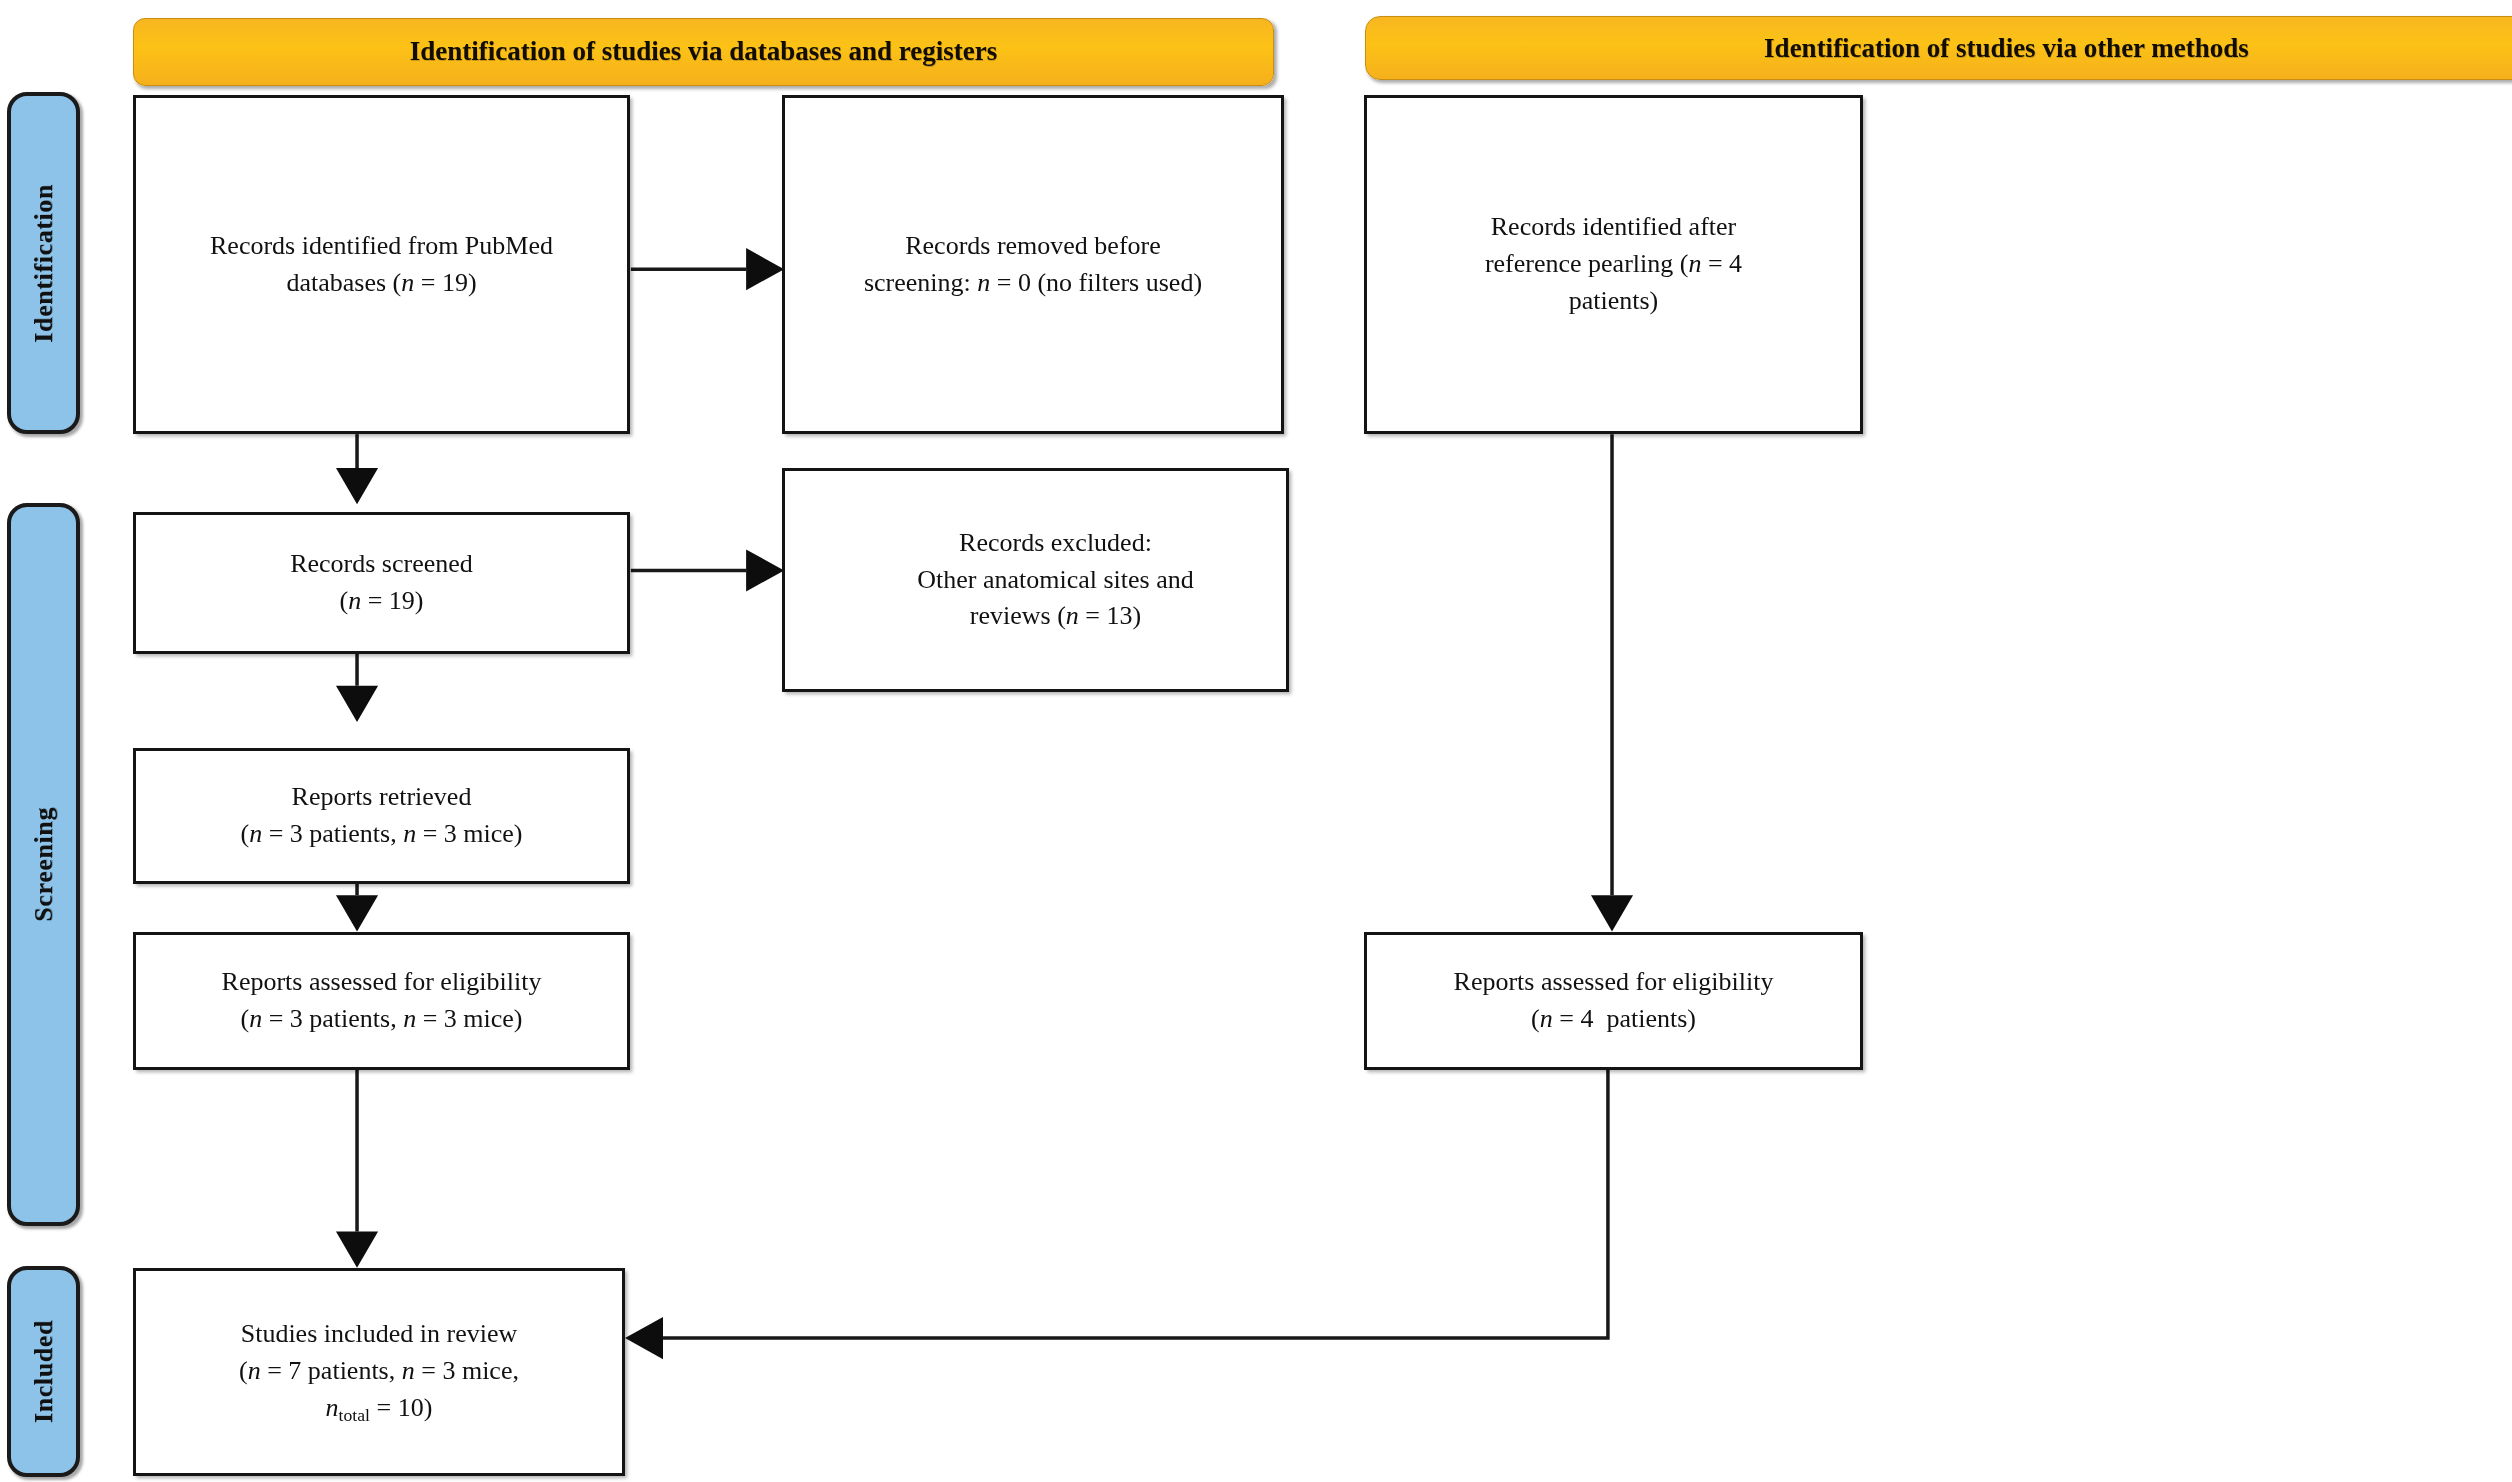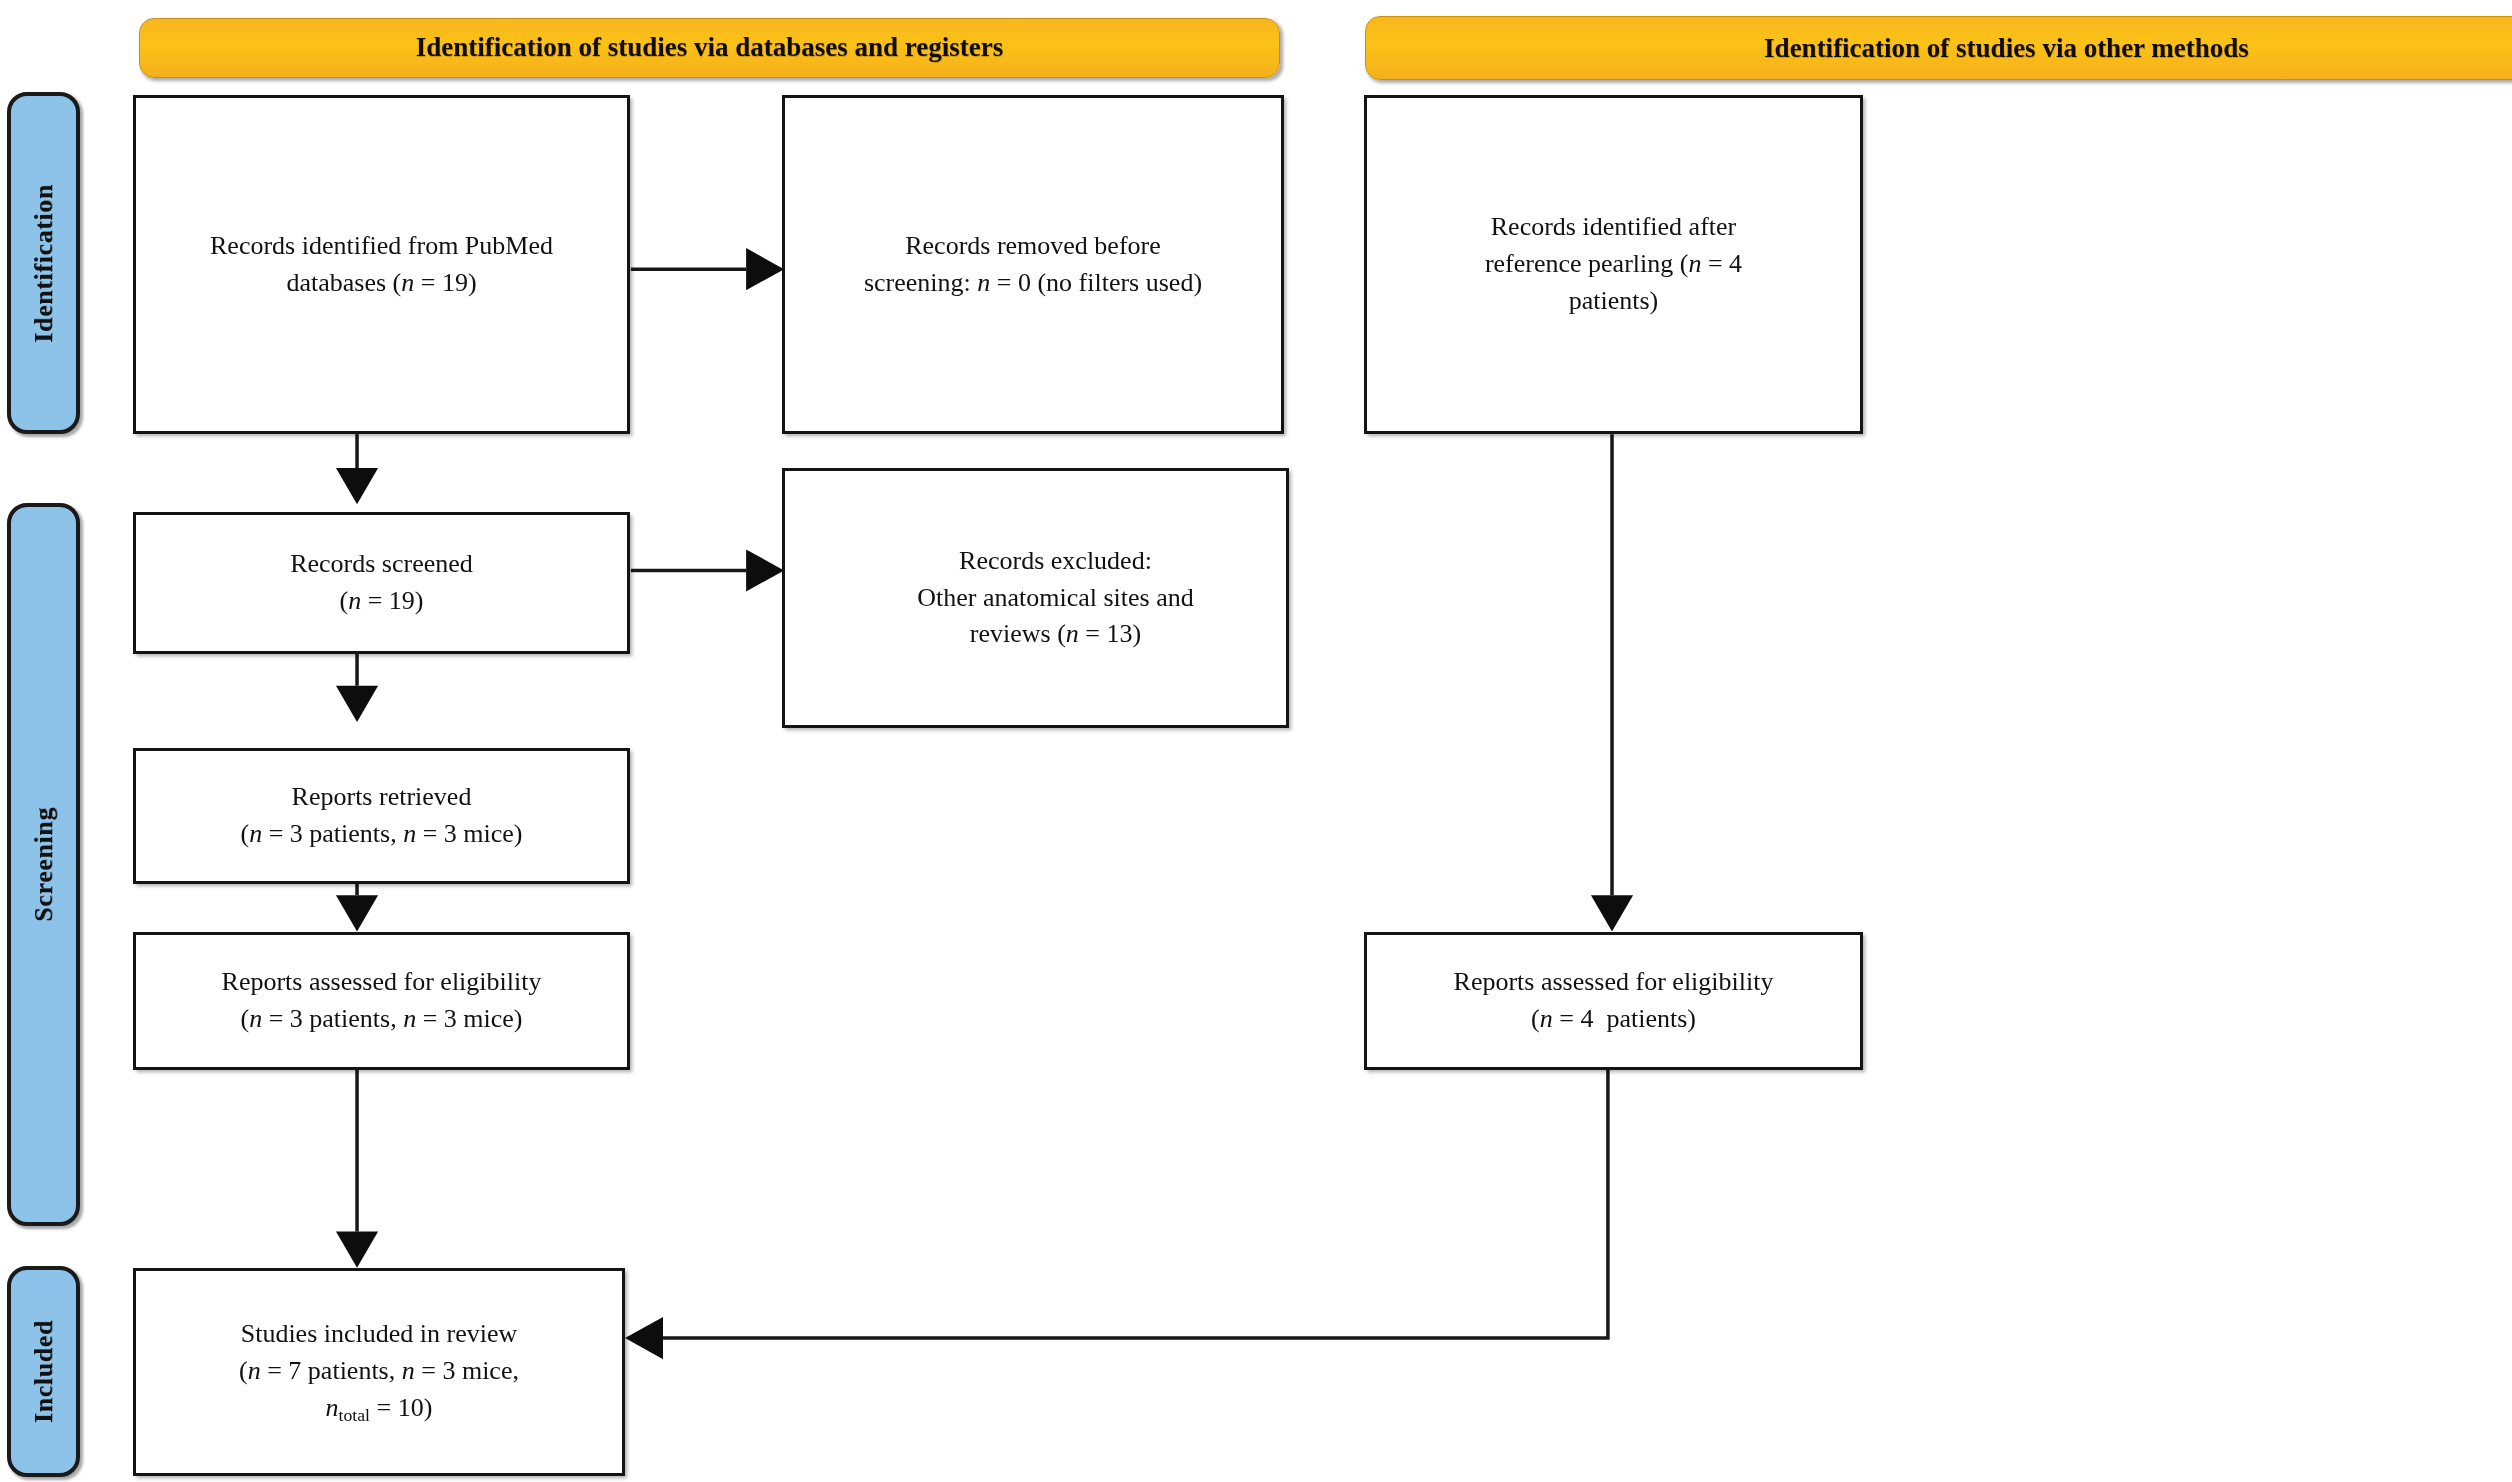--- a/index.html
+++ b/index.html
@@ -123,21 +123,21 @@
   </div>
 
   <div class="phase-bar" style="left:7px;top:503px;width:73px;height:723px;">
     <span class="vtext">Screening</span>
   </div>
 
   <div class="phase-bar" style="left:7px;top:1266px;width:73px;height:211px;">
     <span class="vtext">Included</span>
   </div>
 
-  <div class="banner" style="left:139px;top:17.6px;width:1141px;height:60px;">
+  <div class="banner" style="left:133px;top:17.6px;width:1141px;height:68px;border-radius:12px;">
     <span class="btext">Identification of studies via databases and registers</span>
   </div>
 
   <div class="banner" style="left:1365px;top:16.4px;width:1283px;height:64px;">
     <span class="btext">Identification of studies via other methods</span>
   </div>
 
   <div class="box" style="left:133px;top:95px;width:497px;height:339px;">
     <div class="btxt">
       <span>Records identified from PubMed</span><br>
@@ -159,21 +159,21 @@
     </div>
   </div>
 
   <div class="box" style="left:133px;top:504px;width:497px;height:142px;margin-top:8px;">
     <div class="btxt">
       <span>Records screened</span><br>
       (<i>n</i> = 19)
     </div>
   </div>
 
-  <div class="box" style="left:782px;top:468px;width:507px;height:260px;padding-left:40px;">
+  <div class="box" style="left:782px;top:468px;width:507px;height:224px;padding-left:40px;">
     <div class="btxt">
       <span>Records excluded:</span><br>
       <span>Other anatomical sites and</span><br>
       reviews (<i>n</i> = 13)
     </div>
   </div>
 
   <div class="box" style="left:133px;top:748px;width:497px;height:136px;">
     <div class="btxt">
       <span>Reports retrieved</span><br>

